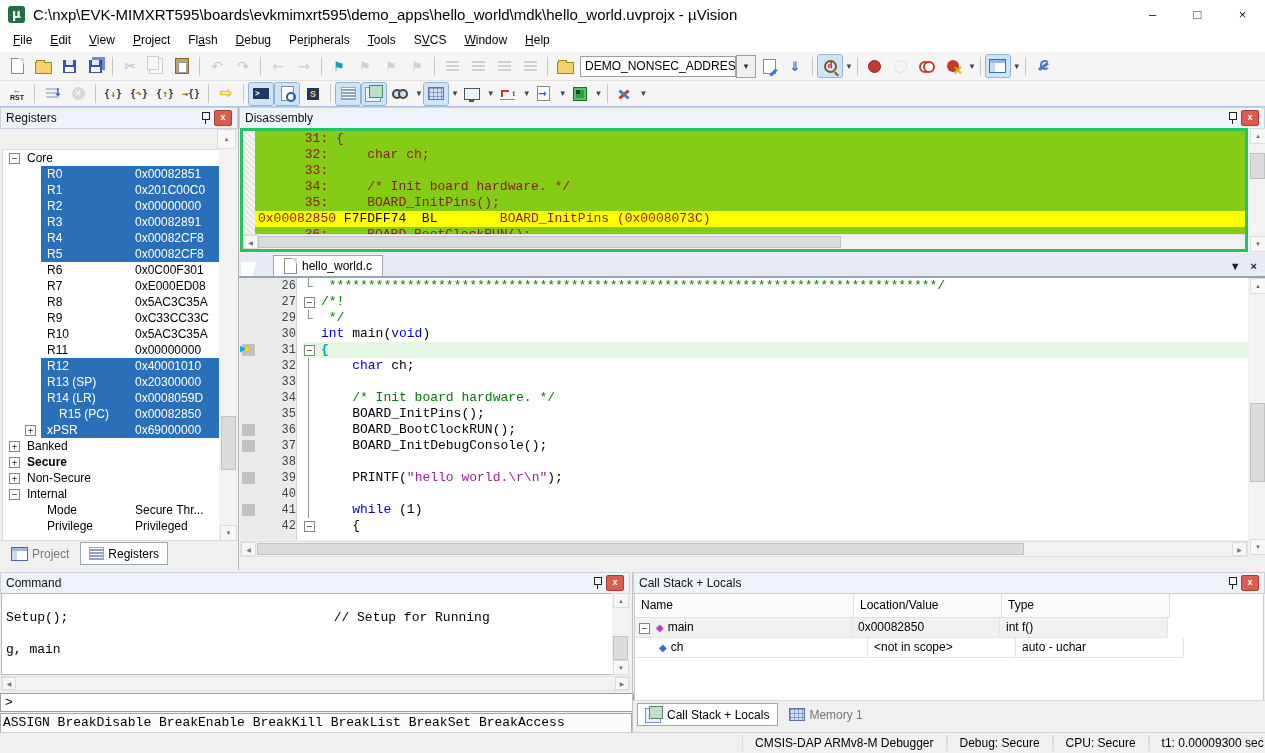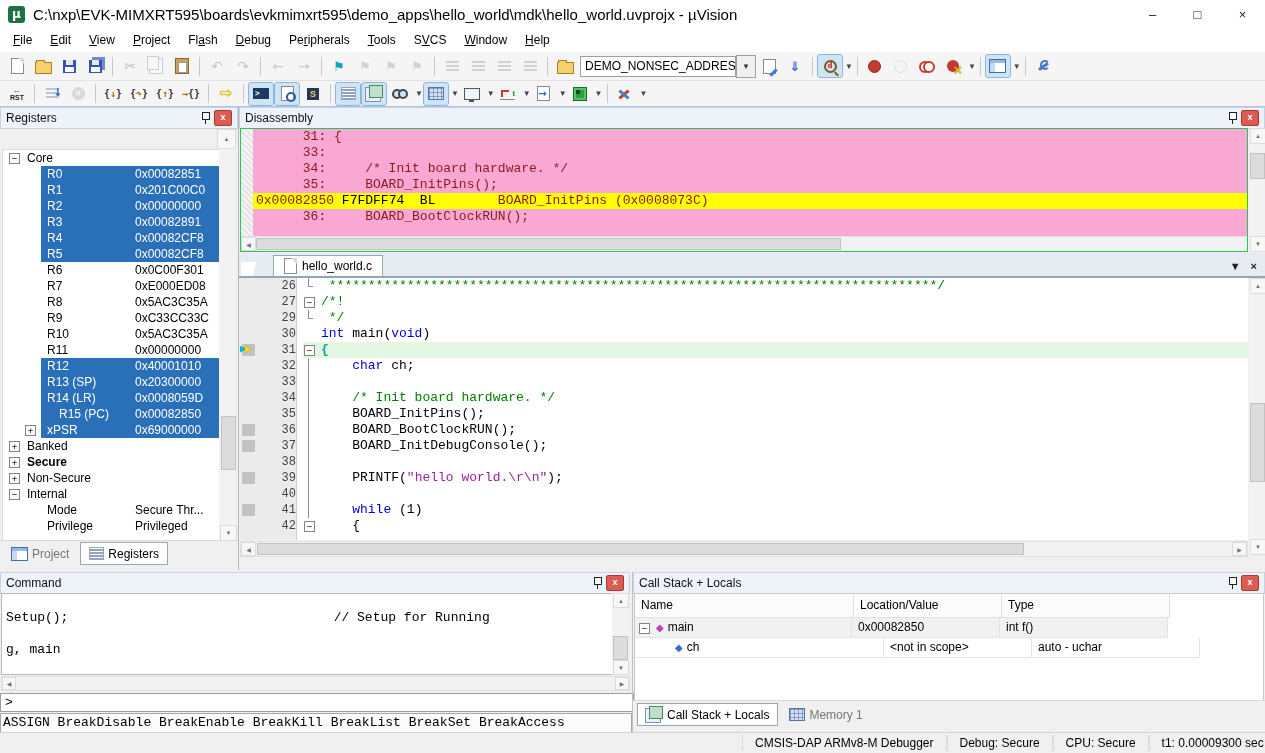--- a/index.html
+++ b/index.html
@@ -136,21 +136,21 @@
   .reg-row.bold .lbl{font-weight:bold}
   .xbox{position:absolute;top:3px;width:9px;height:9px;border:1px solid #848484;background:#fff;
         font:9px/8px "DejaVu Sans Mono",monospace;text-align:center;color:#222}
   #regtabs{position:absolute;left:0;right:0;bottom:0;height:27px;background:#f0f0f0;display:flex;align-items:flex-start;padding:1px 2px;gap:2px;border-top:1px solid #d8d8d8}
   .ptab{height:21px;display:flex;align-items:center;gap:4px;padding:0 8px;font-size:12px;color:#777;border:1px solid transparent}
   .ptab.active{background:#fff;border:1px solid #9aa7b8;color:#000}
 
   
   #rightcol{position:absolute;left:239px;top:107px;right:0;height:463px;background:#f0f0f0}
   #disasm{position:absolute;top:0;left:0;right:0;height:145px}
-  #disbody{position:absolute;top:21px;left:1px;right:17px;bottom:0;background:#f9a8d4;border:1px solid #22c55e;overflow:hidden}
+  #disbody{position:absolute;top:21px;left:1px;right:17px;bottom:0;background:#84cc16;border:3px solid #22c55e;overflow:hidden}
   #disbody:before{content:"";position:absolute;left:0;top:0;bottom:0;width:12px;
         background:repeating-linear-gradient(45deg,#e4e4e4 0 2px,#f6f6f6 2px 4px);z-index:2}
   .dis-line{height:16px;font:13px/16px "Liberation Mono","DejaVu Sans Mono",monospace;white-space:pre;
             margin-left:12px;padding-left:3px;position:relative;z-index:1}
   .dis-line.cur{background:#ffff00}
   .dis-arrow{position:absolute;left:-12px;top:0;font-size:13px;line-height:16px;color:#ffe000;text-shadow:0 0 1px #555;z-index:3}
   .c-src{color:#8b1a1a}.c-addr{color:#8b1a1a}.c-op{color:#000}
   #dishs{position:absolute;left:0;right:0;bottom:0;height:14px;background:#f2f2f2;border-top:1px solid #e0e0e0;z-index:4}
   #disvs{position:absolute;top:21px;right:0;width:16px;bottom:0}
 
@@ -554,20 +554,21 @@
       <div class="ptitle">
         <span>Disassembly</span>
         <span class="sp">
           <span class="pin"></span>
           <span class="pclose">x</span>
         </span>
       </div>
       <div id="disbody">
         <div id="dislines">
             <div class="dis-line"><span class="c-src">      31: {</span></div>
+            <div class="dis-line"><span class="c-src">      32:     char ch;</span></div>
             <div class="dis-line"><span class="c-src">      33: </span></div>
             <div class="dis-line"><span class="c-src">      34:     /* Init board hardware. */</span></div>
             <div class="dis-line"><span class="c-src">      35:     BOARD_InitPins();</span></div>
             <div class="dis-line cur"><span class="dis-arrow">⇨</span><span class="c-addr">0x00082850 </span><span class="c-op">F7FDFF74  BL        </span><span class="c-addr">BOARD_InitPins (0x0008073C)</span></div>
             <div class="dis-line"><span class="c-src">      36:     BOARD_BootClockRUN();</span></div>
           </div>
         <div id="dishs">
           <span class="sbtn" style="left:0;top:0;width:13px;height:12px">◀</span>
           <span class="sthumb" style="left:15px;top:1px;height:10px;width:58%"></span>
         </div>
@@ -663,21 +664,21 @@
             <span class="cs-hc" style="width: 206px;">Name</span>
             <span class="cs-hc" style="width: 135px;">Location/Value</span>
             <span class="cs-hc" style="width: 155px;">Type</span>
           </div>
           <div class="cs-row first">
             <span class="cs-c cs-name" style="width: 206px; padding-left: 4px;"><span class="xbox" style="position: static; display: inline-block; margin-right: 2px;">−</span><span class="dia dia-magenta">◆</span><span>main</span></span>
             <span class="cs-c" style="width: 135px;">0x00082850</span>
             <span class="cs-c" style="width: 155px;">int f()</span>
           </div>
           <div class="cs-row">
-            <span class="cs-c cs-name" style="width: 206px; padding-left: 36px;"><span class="dia dia-blue">◆</span><span>ch</span></span>
+            <span class="cs-c cs-name" style="width: 206px; padding-left: 20px;"><span class="dia dia-blue">◆</span><span>ch</span></span>
             <span class="cs-c" style="width: 135px;">&lt;not in scope&gt;</span>
             <span class="cs-c" style="width: 155px;">auto - uchar</span>
           </div>
         </div>
       <div id="cstabs">
           <span class="ptab active">
             <span class="ic-stack"></span>
             <span>Call Stack + Locals</span>
           </span>
           <span class="ptab">

